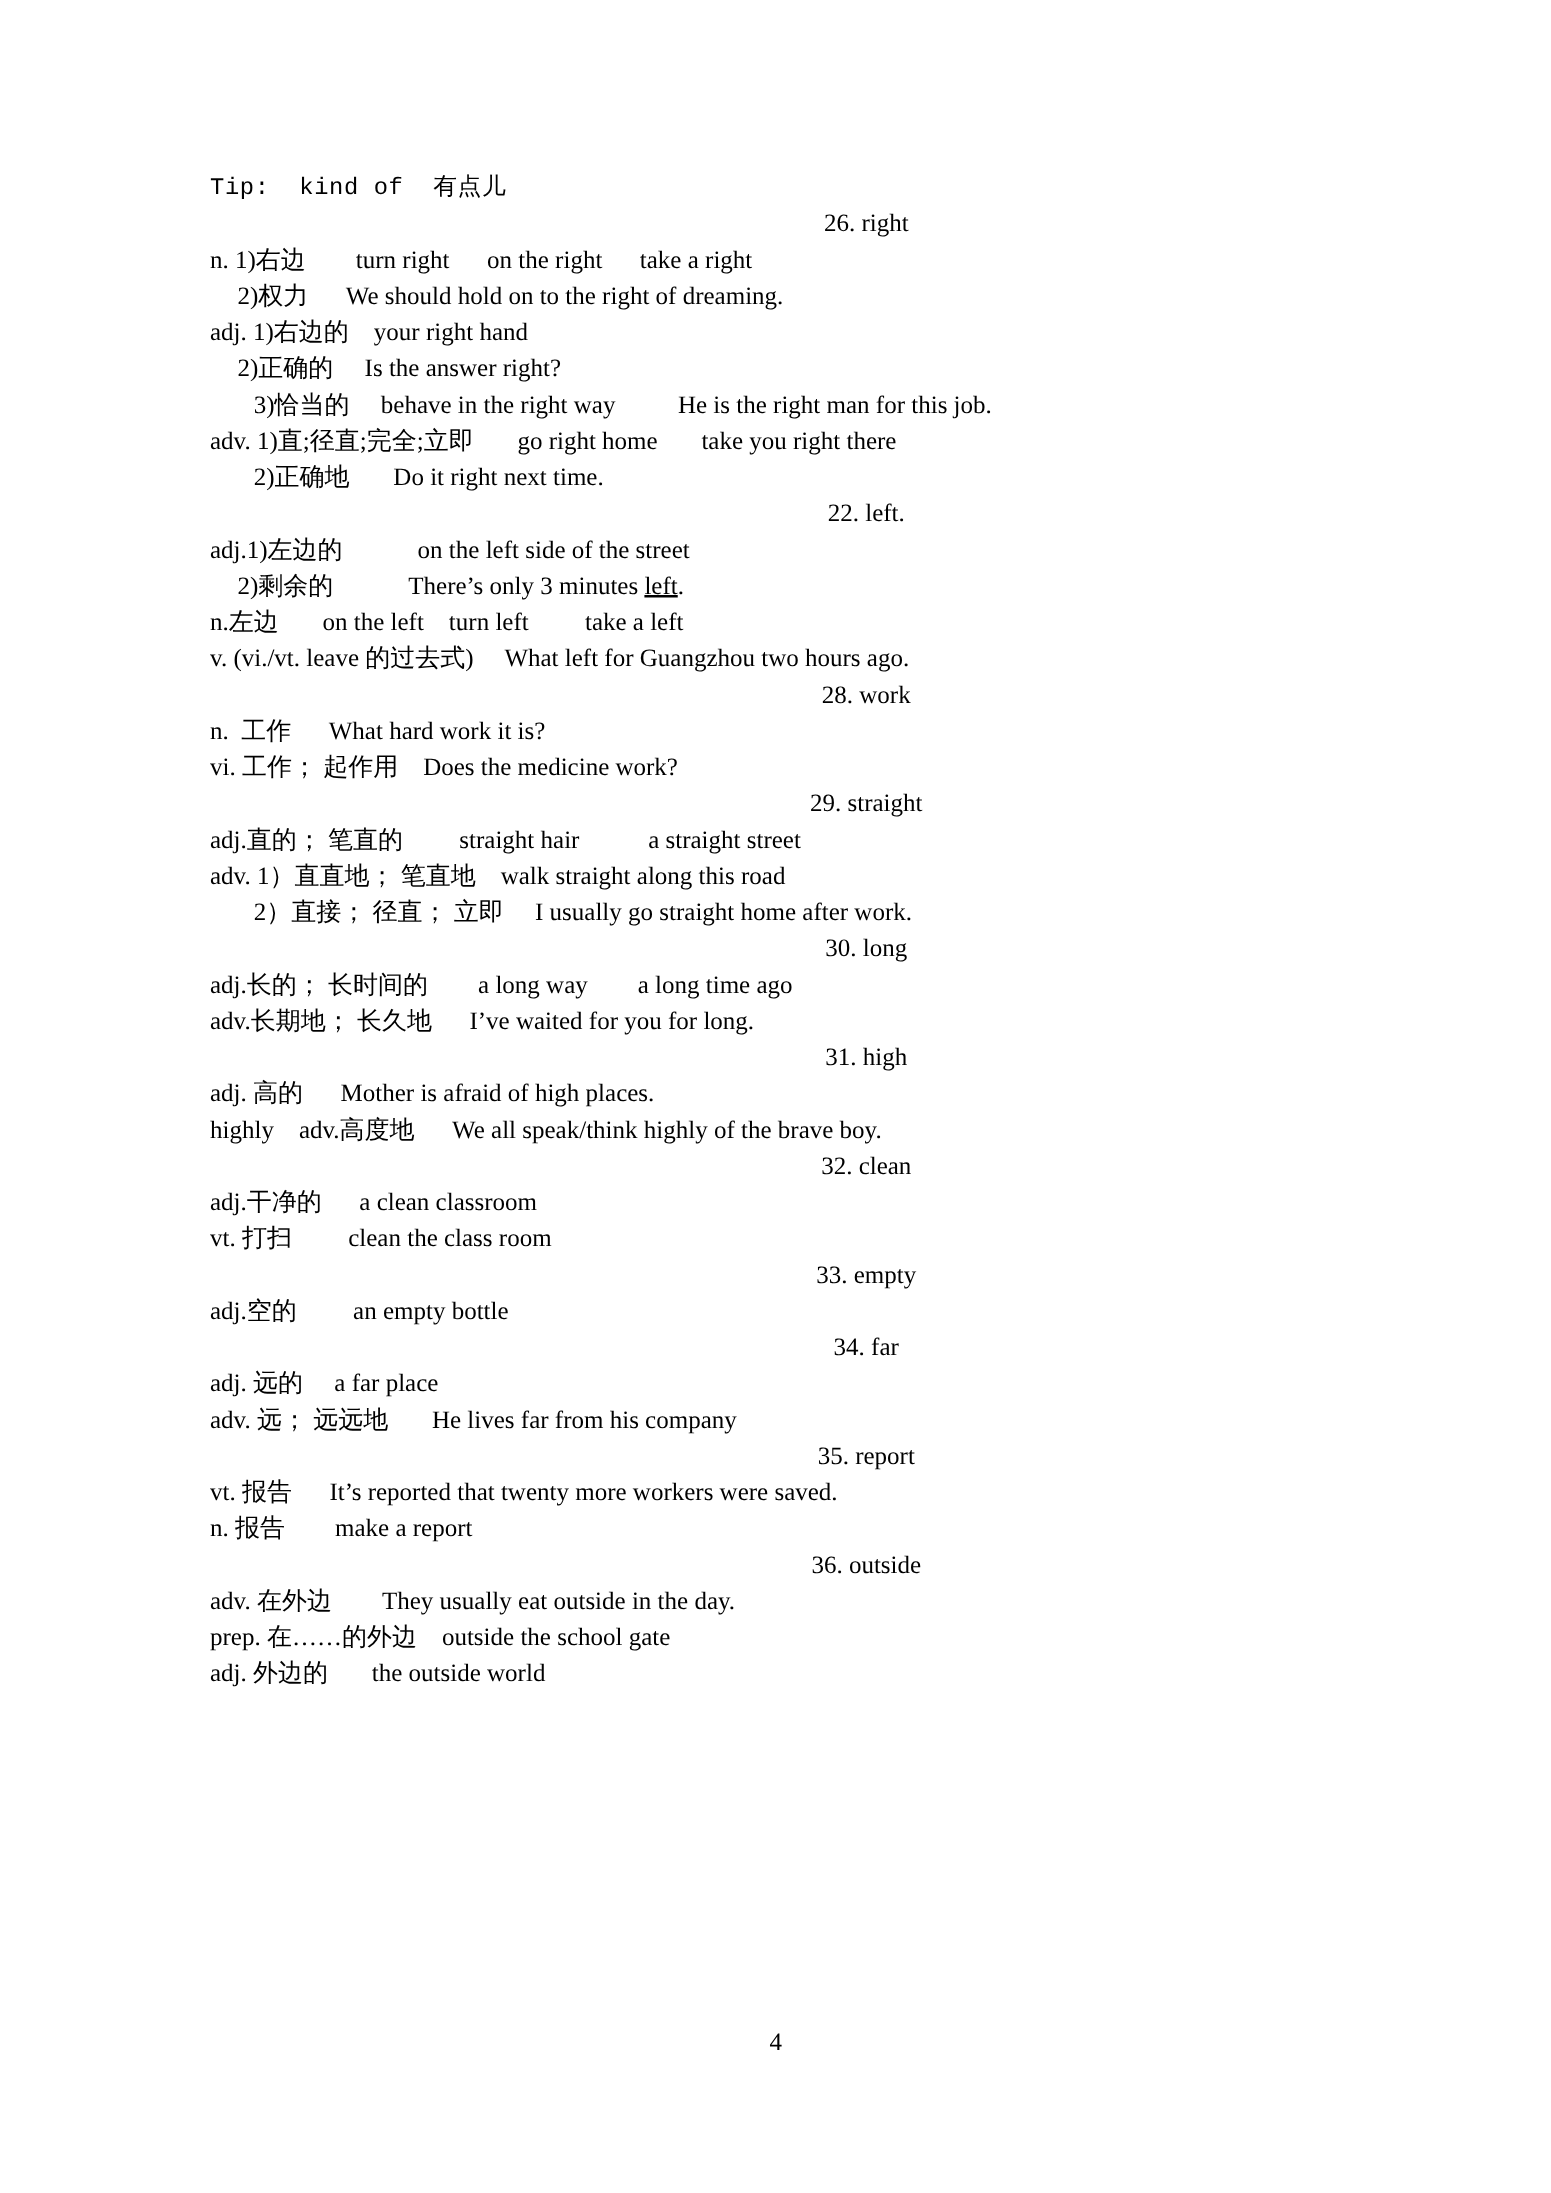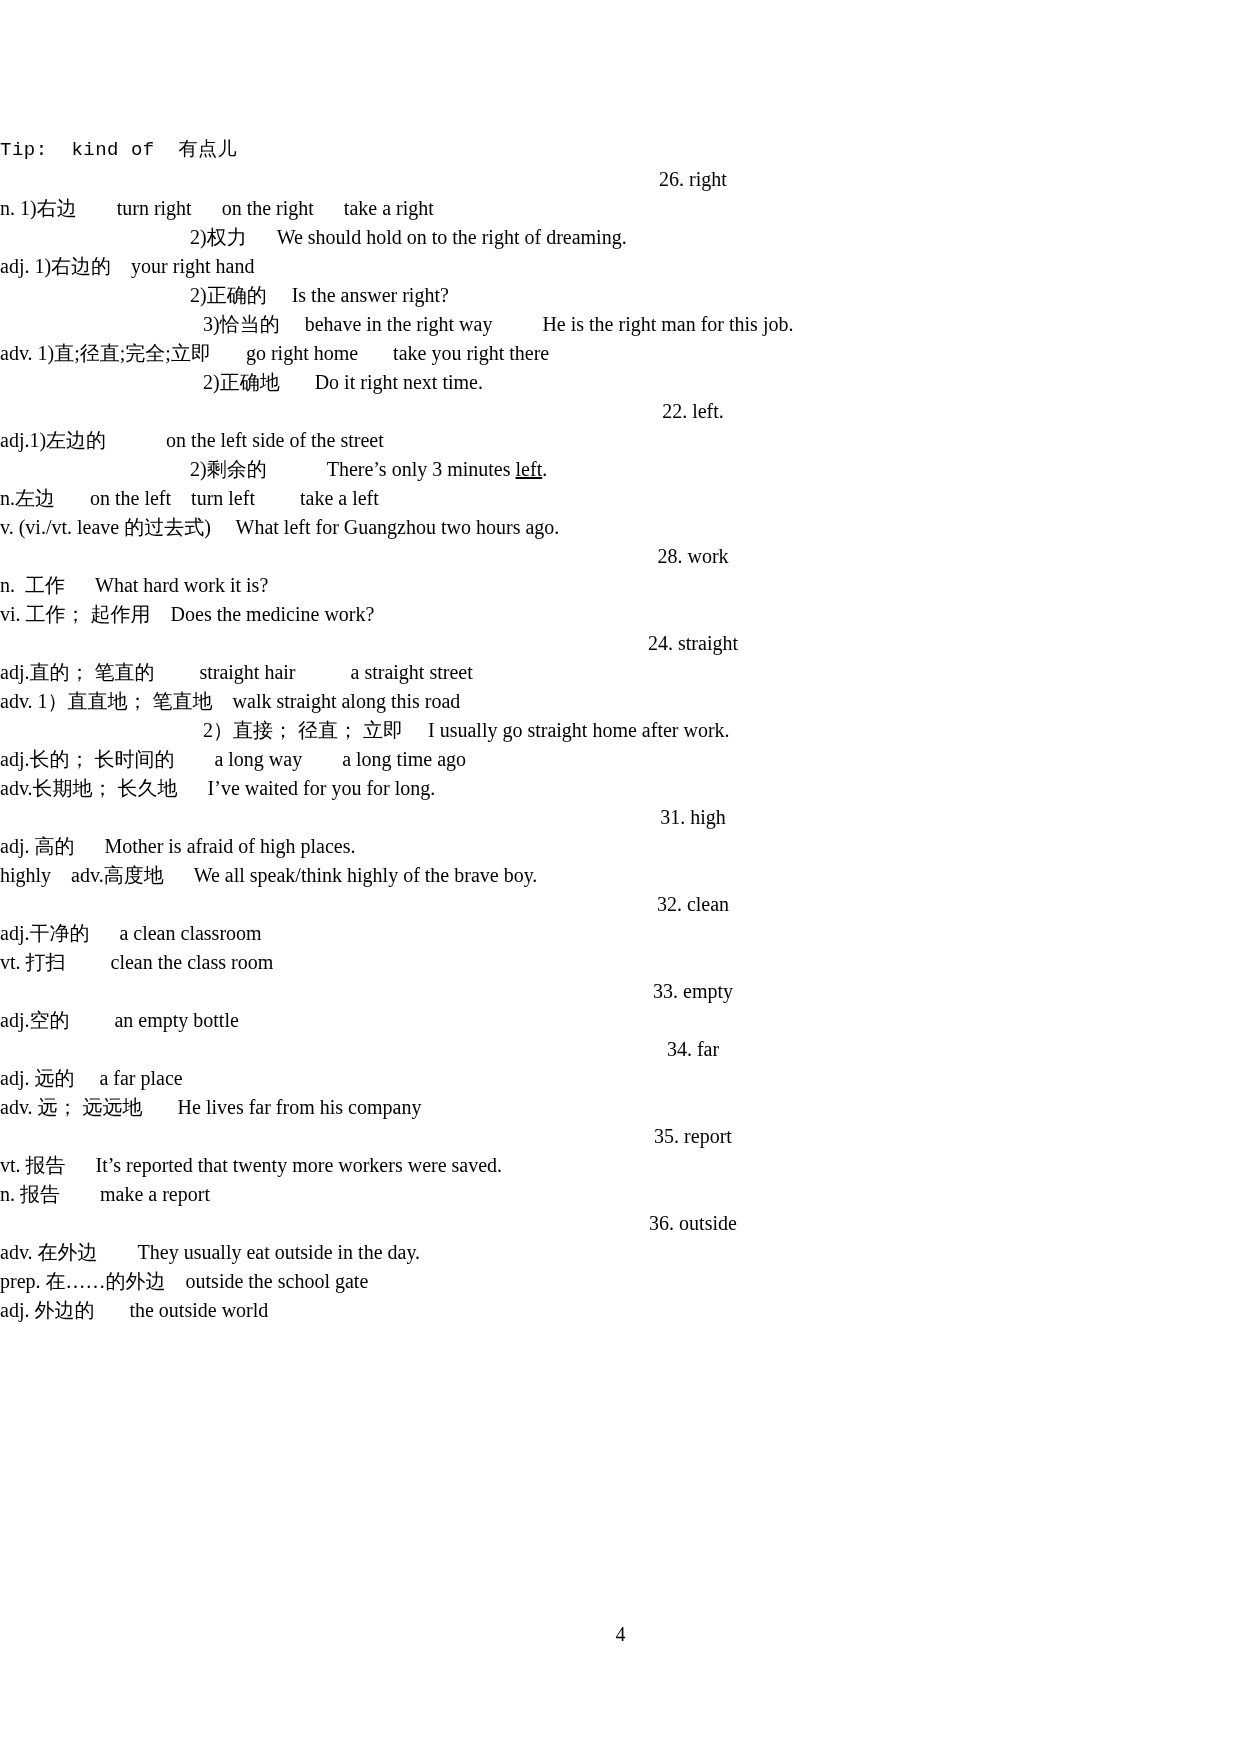--- a/index.html
+++ b/index.html
@@ -27,21 +27,21 @@
     top: 136px;
     left: 0;
     right: 0;
   }
   .line {
     line-height: 29px;
     height: 29px;
     white-space: pre;
   }
   .indent-0 { padding-left: 145px; text-align: center; }
-  .indent-1 { }
+  .indent-1 { padding-left: 168px; }
   .indent-2 { padding-left: 190px; }
   .indent-3 { padding-left: 203px; }
   .mono {
     font-family: "Liberation Mono", "DejaVu Sans Mono", monospace;
     font-size: 19px;
     letter-spacing: 0.5px;
   }
   .underline { text-decoration: underline; }
   .footer {
     position: absolute;
@@ -68,24 +68,25 @@
       <div class="line indent-1"><span>adv. 1)直;径直;完全;立即       go right home       take you right there</span></div>
       <div class="line indent-3"><span>2)正确地       Do it right next time.</span></div>
       <div class="line indent-0"><span>22. left.</span></div>
       <div class="line indent-1"><span>adj.1)左边的            on the left side of the street</span></div>
       <div class="line indent-2"><span>2)剩余的            There’s only 3 minutes </span><span class="underline">left</span><span>.</span></div>
       <div class="line indent-1"><span>n.左边       on the left    turn left         take a left</span></div>
       <div class="line indent-1"><span>v. (vi./vt. leave 的过去式)     What left for Guangzhou two hours ago.</span></div>
       <div class="line indent-0"><span>28. work</span></div>
       <div class="line indent-1"><span>n.  工作      What hard work it is?</span></div>
       <div class="line indent-1"><span>vi. 工作； 起作用    Does the medicine work?</span></div>
-      <div class="line indent-0"><span>24. straight</span></div>
+      <div class="line indent-0"><span>29. straight</span></div>
       <div class="line indent-1"><span>adj.直的； 笔直的         straight hair           a straight street</span></div>
       <div class="line indent-1"><span>adv. 1）直直地； 笔直地    walk straight along this road</span></div>
       <div class="line indent-3"><span>2）直接； 径直； 立即     I usually go straight home after work.</span></div>
+      <div class="line indent-0"><span>30. long</span></div>
       <div class="line indent-1"><span>adj.长的； 长时间的        a long way        a long time ago</span></div>
       <div class="line indent-1"><span>adv.长期地； 长久地      I’ve waited for you for long.</span></div>
       <div class="line indent-0"><span>31. high</span></div>
       <div class="line indent-1"><span>adj. 高的      Mother is afraid of high places.</span></div>
       <div class="line indent-1"><span>highly    adv.高度地      We all speak/think highly of the brave boy.</span></div>
       <div class="line indent-0"><span>32. clean</span></div>
       <div class="line indent-1"><span>adj.干净的      a clean classroom</span></div>
       <div class="line indent-1"><span>vt. 打扫         clean the class room</span></div>
       <div class="line indent-0"><span>33. empty</span></div>
       <div class="line indent-1"><span>adj.空的         an empty bottle</span></div>

